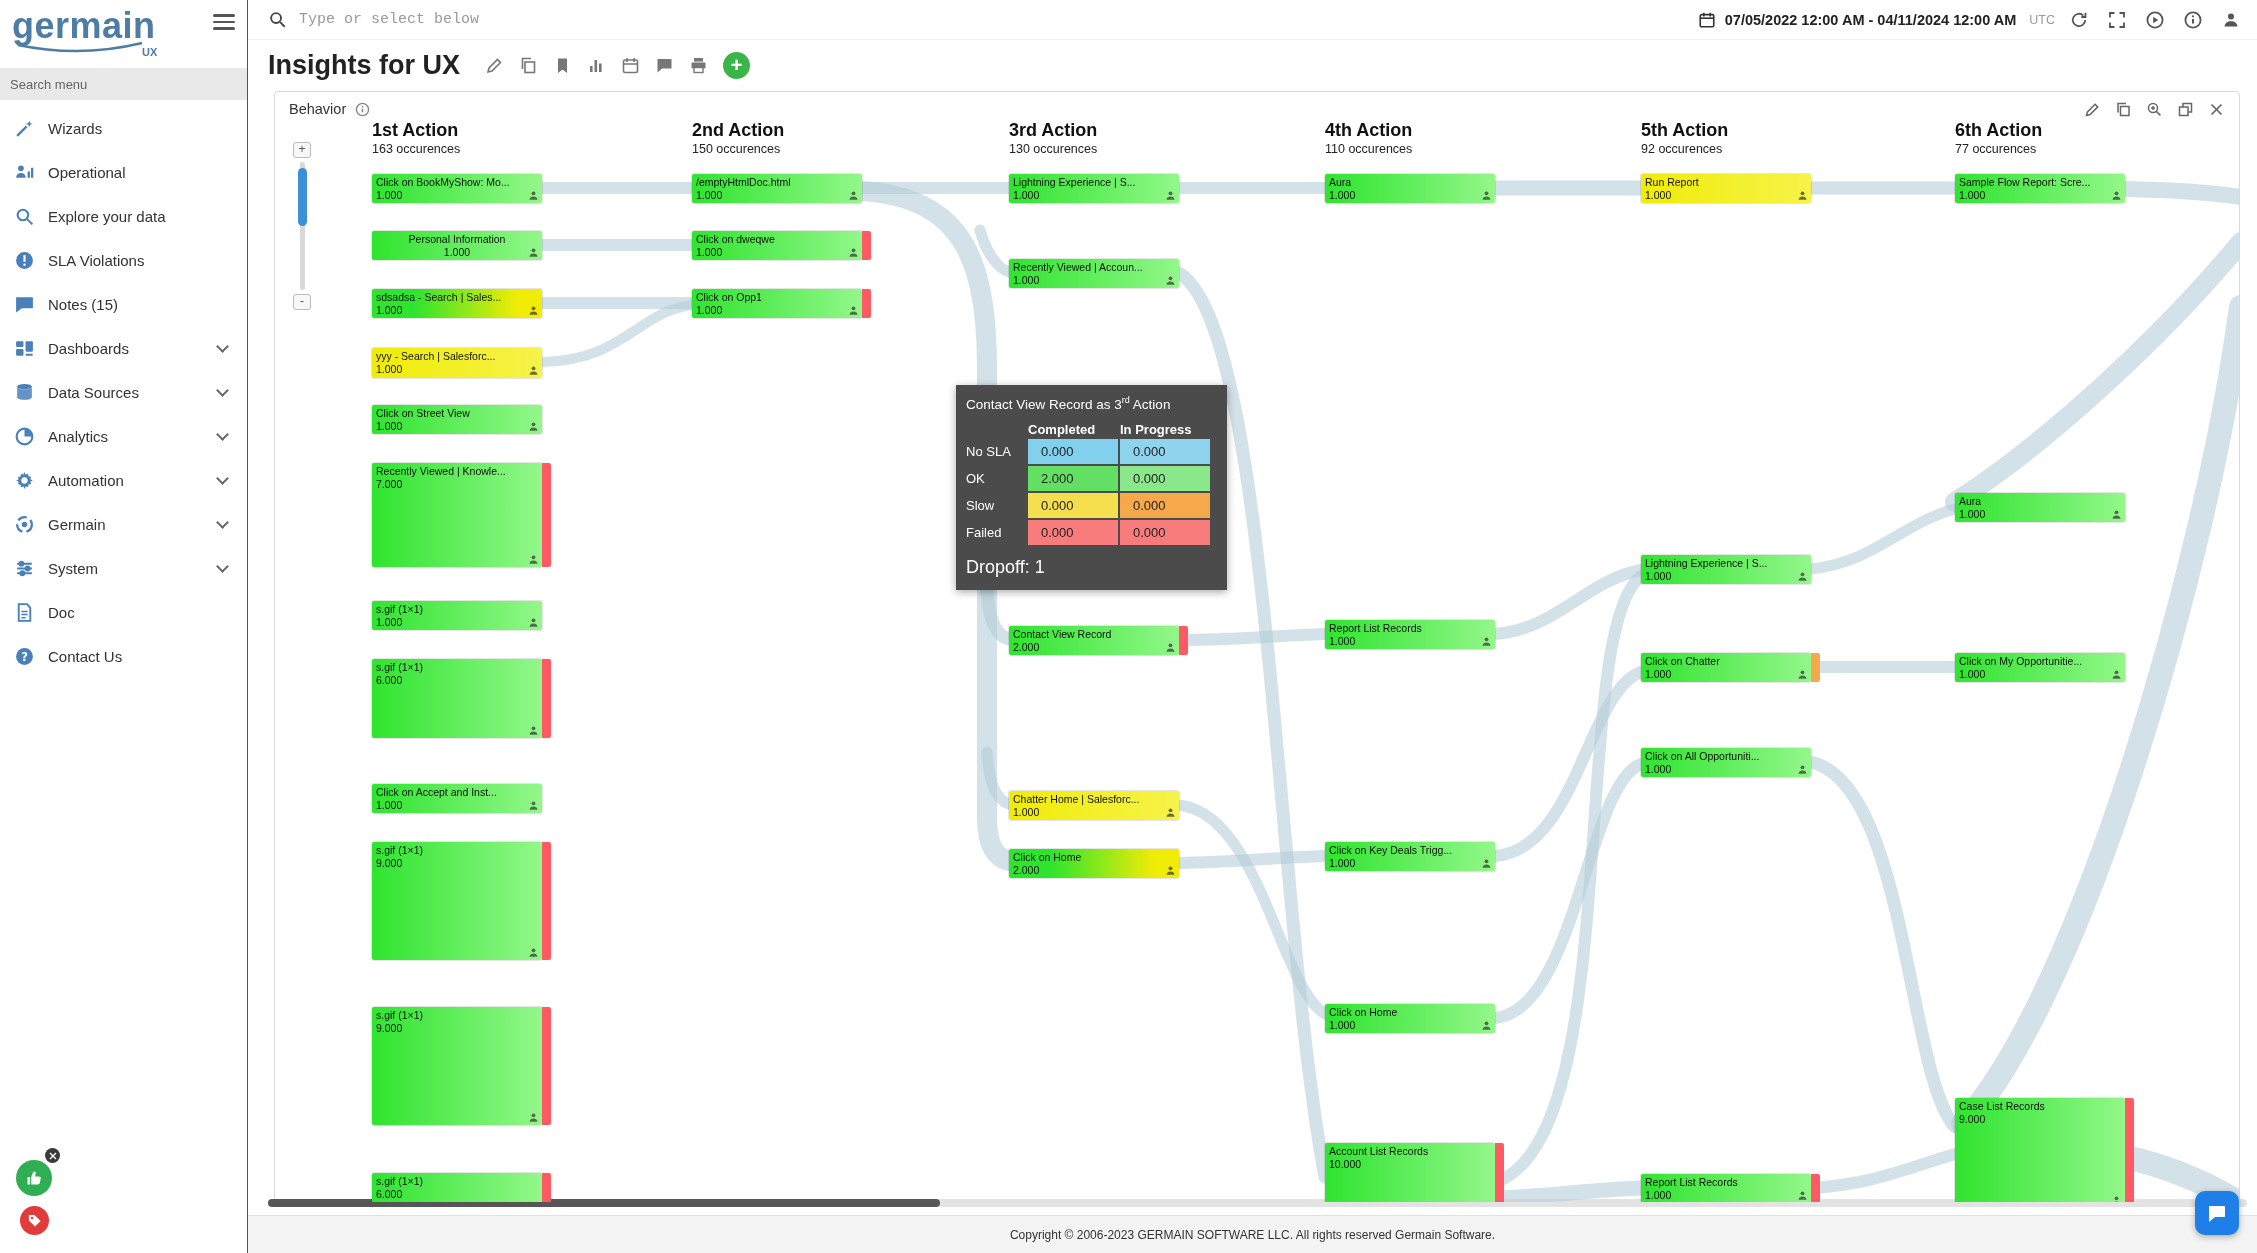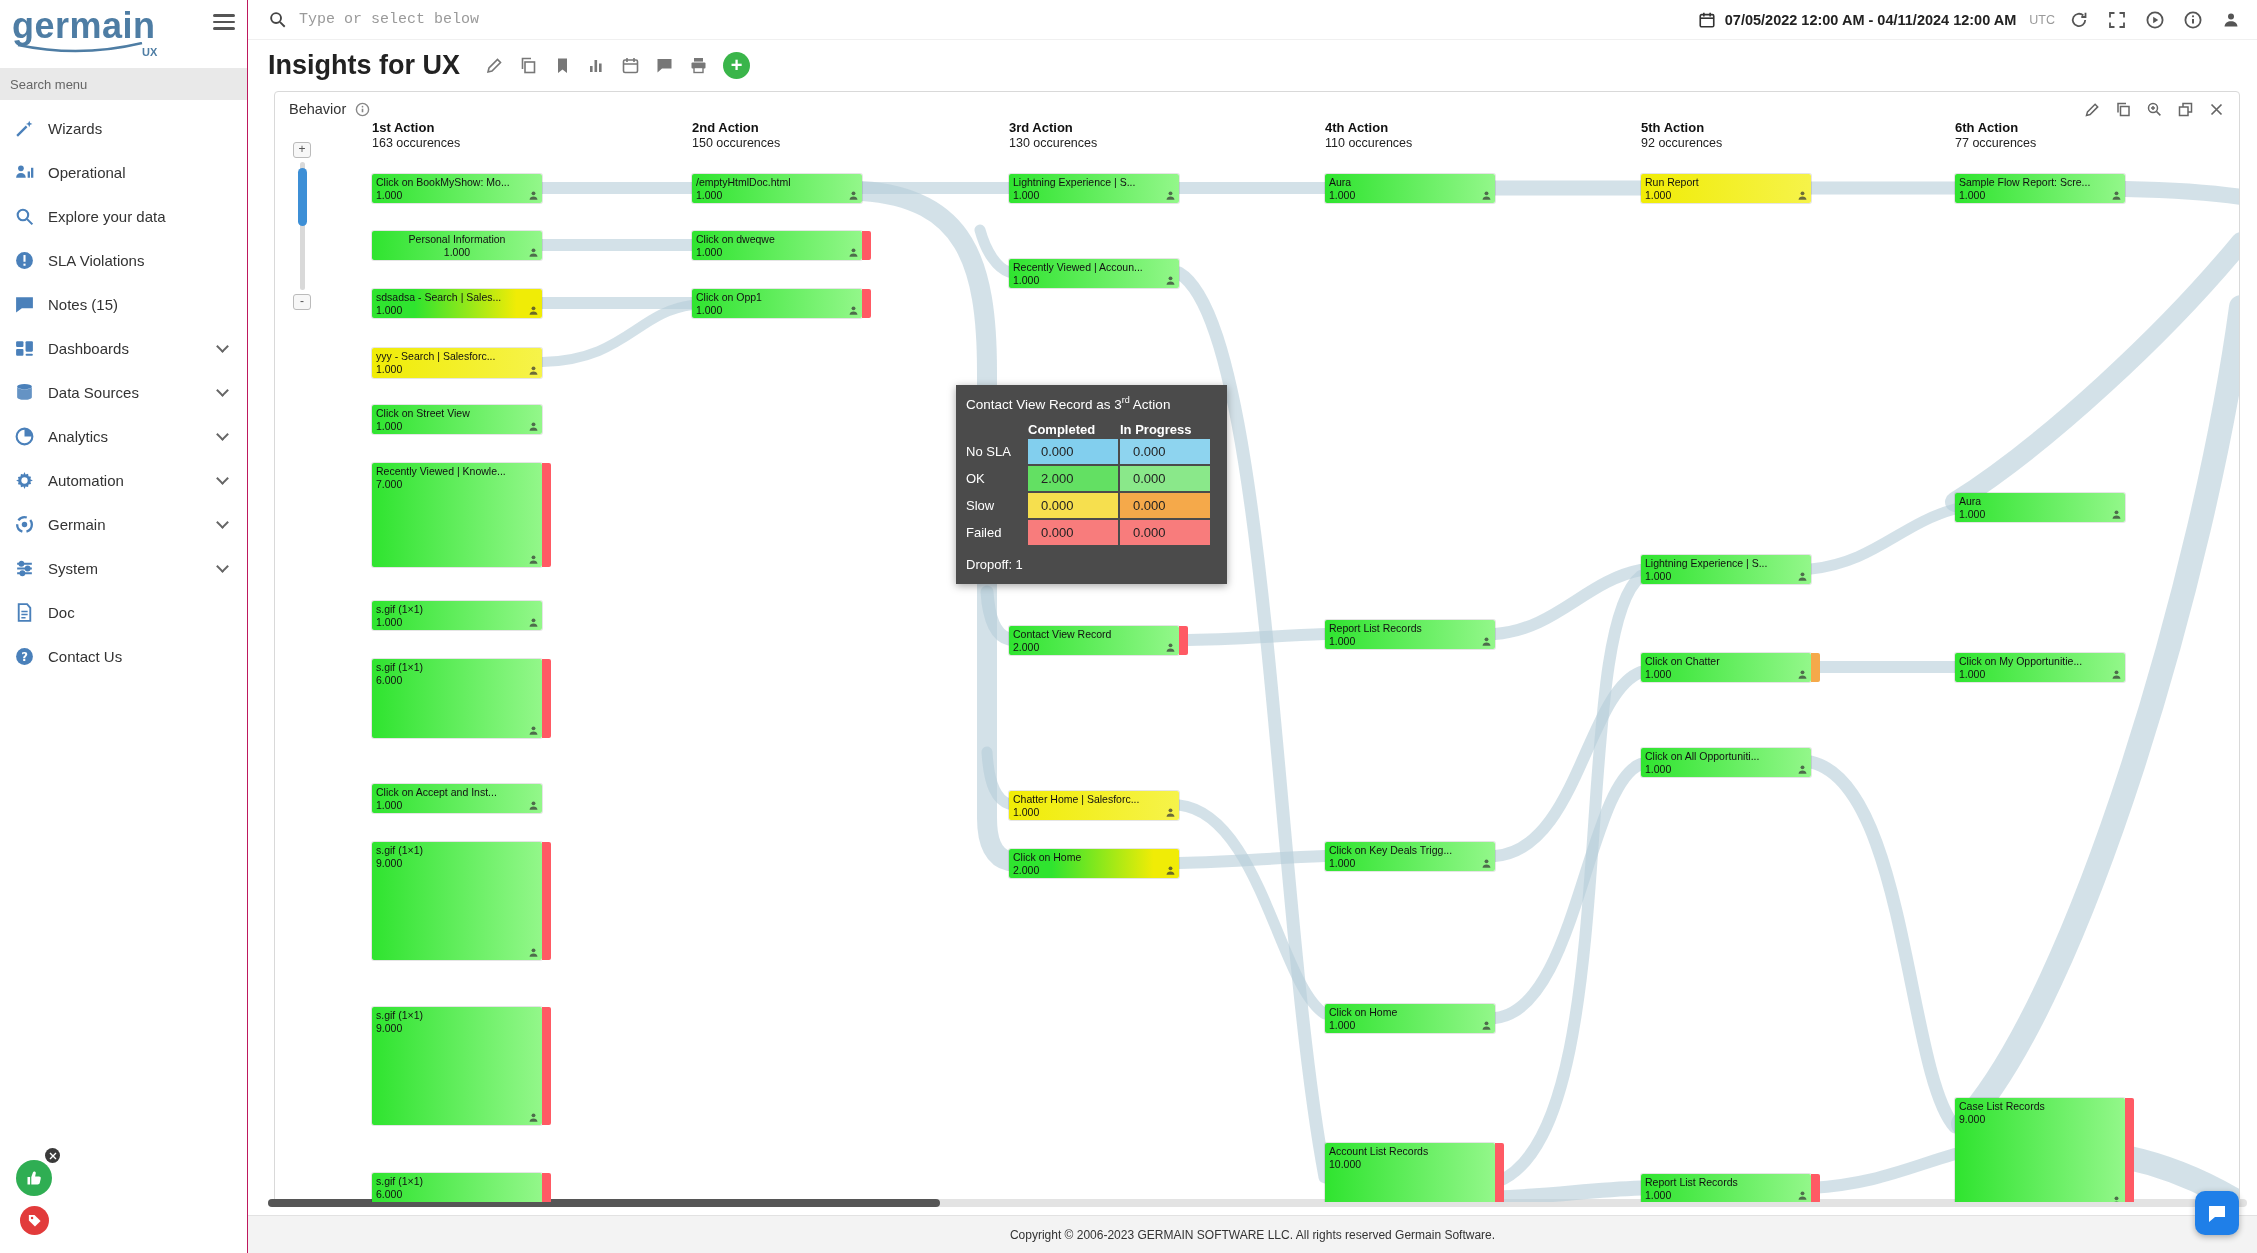--- a/index.html
+++ b/index.html
@@ -44,21 +44,21 @@
   
   .panel { position:absolute; left:26px; top:91px; width:1966px; height:1112px; border:1px solid #d9d9d9; border-radius:4px; background:#fff; overflow:hidden; }
   .panel-head { position:absolute; left:0; top:0; right:0; height:34px; display:flex; align-items:center; padding:0 14px; gap:9px; z-index:10; }
   .panel-title { font-size:14.5px; color:#333; }
   .panel-tools { margin-left:auto; display:flex; gap:14px; align-items:center; }
   .p-btn { background:none; border:none; padding:0; cursor:pointer; width:17px; height:17px; }
   .p-btn svg { width:17px; height:17px; display:block; }
   .info-i { width:15px; height:15px; }
   #flows { position:absolute; left:0; top:0; z-index:1; }
   .col-head { position:absolute; top:28px; z-index:2; font-size:13px; color:#111; }
-  .col-head b { display:block; font-size:13px; }
+  .col-head b { display:block; font-size:18px; }
   .col-head span { display:block; font-size:12.5px; color:#222; margin-top:1px; }
   .node { position:absolute; border-radius:2px; box-shadow:0 0 0 1px rgba(0,0,0,.10); cursor:pointer; z-index:3; }
   .node .tx { display:block; font-size:10.5px; color:#111; line-height:1.25; padding:2px 4px 0; white-space:nowrap; overflow:hidden; }
   .node .vx { display:block; font-size:10.5px; color:#111; padding:0 4px; }
   .person { position:absolute; right:3px; bottom:2px; width:11px; height:11px; opacity:.7; }
   .strip { position:absolute; top:0; left:100%; width:9px; height:100%; border-radius:0 2px 2px 0; }
   
   .zoomer { position:absolute; left:14px; top:50px; width:26px; display:flex; flex-direction:column; align-items:center; z-index:5; }
   .zbtn { width:18px; height:16px; border:1px solid #bbb; background:#f7f7f7; font-size:12px; line-height:13px; text-align:center; color:#555; border-radius:3px; cursor:pointer; }
   .ztrack { width:5px; height:128px; background:#d9d9d9; border-radius:3px; margin:4px 0; position:relative; }
@@ -66,21 +66,21 @@
   
   .tooltip { position:absolute; left:681px; top:293px; width:271px; background:#4b4b4b; color:#fff; padding:10px 10px 12px; z-index:20; box-shadow:0 2px 8px rgba(0,0,0,.35); font-size:13px; }
   .tt-title { font-size:13.5px; }
   .tt-title sup { font-size:9px; }
   .tt-hrow { display:flex; margin-top:10px; font-weight:bold; font-size:13px; }
   .tt-lbl { width:62px; flex:0 0 62px; }
   .tt-h { width:92px; flex:0 0 92px; }
   .tt-row { display:flex; align-items:center; margin-top:2px; }
   .tt-row .tt-lbl { font-size:13px; }
   .tt-c { width:90px; flex:0 0 90px; height:25px; line-height:25px; color:#222; padding-left:13px; margin-right:2px; font-size:13px; }
-  .tt-drop { margin-top:12px; font-size:13px; }
+  .tt-drop { margin-top:12px; font-size:18px; }
   
   .hscroll { position:absolute; left:20px; right:10px; bottom:46px; height:8px; background:#e3e3e3; border-radius:4px; }
   .hthumb { position:absolute; left:0; top:0; height:8px; width:672px; background:#565656; border-radius:4px; cursor:grab; }
   footer { position:absolute; left:0; right:0; bottom:0; height:38px; background:#f3f3f3; border-top:1px solid #e2e2e2; text-align:center; line-height:38px; font-size:12px; color:#333; }
   
   .fab { position:absolute; display:flex; align-items:center; justify-content:center; cursor:pointer; z-index:40; }
   .fab-thumb { left:16px; top:1160px; width:36px; height:36px; border-radius:50%; background:#2fae53; }
   .badge-x { left:45px; top:1148px; width:15px; height:15px; border-radius:50%; background:#3a3a3a; }
   .fab-tag { left:20px; top:1206px; width:29px; height:29px; border-radius:50%; background:#e23b3b; }
   .fab-chat { right:18px; bottom:18px; width:44px; height:44px; border-radius:10px; background:#1f7fe8; box-shadow:0 2px 6px rgba(0,0,0,.3); }

